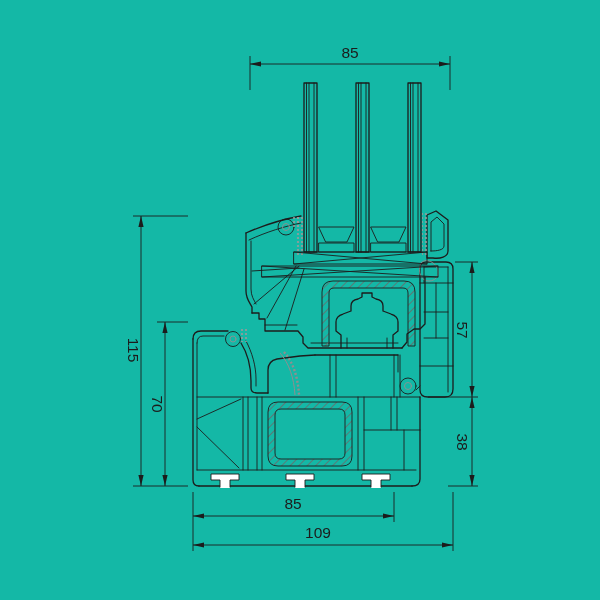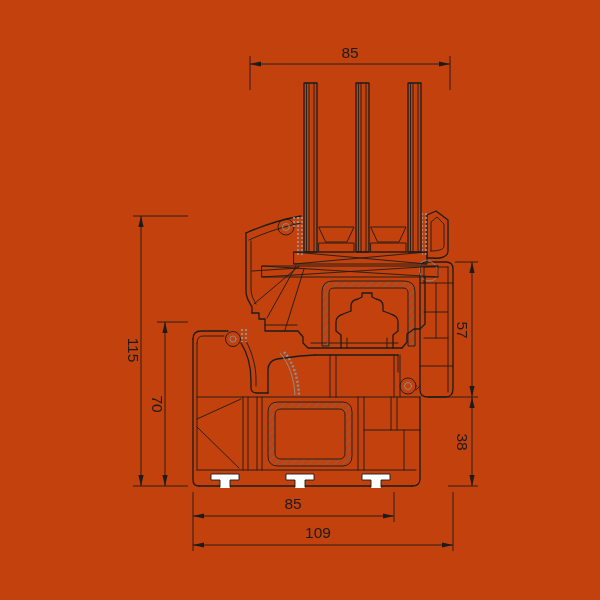--- a/index.html
+++ b/index.html
@@ -1,16 +1,16 @@
 <!DOCTYPE html>
 <html><head>
 <meta charset="utf-8">
 <style>
   html,body{margin:0;padding:0;background:#ffffff;}
-  .canvas{position:relative;width:600px;height:600px;background:#c2410c;overflow:hidden;
+  .canvas{position:relative;width:600px;height:600px;background:#14b8a6;overflow:hidden;
           font-family:"Liberation Sans", sans-serif;}
   svg{display:block;}
   text.dim{font-family:"Liberation Sans", sans-serif;font-size:15.5px;fill:#1c1c1c;}
   .ln  {stroke:#1c1c1c;stroke-width:1.3;fill:none;stroke-linecap:round;stroke-linejoin:round;}
   .lnt {stroke:#1c1c1c;stroke-width:0.9;fill:none;stroke-linecap:round;stroke-linejoin:round;}
   .dimln{stroke:#1c1c1c;stroke-width:0.9;fill:none;}
   .arrow{fill:#1c1c1c;stroke:none;}
   .whitefill{fill:#ffffff;}
   .gask{stroke:#8f8f8f;fill:none;}
 </style>

